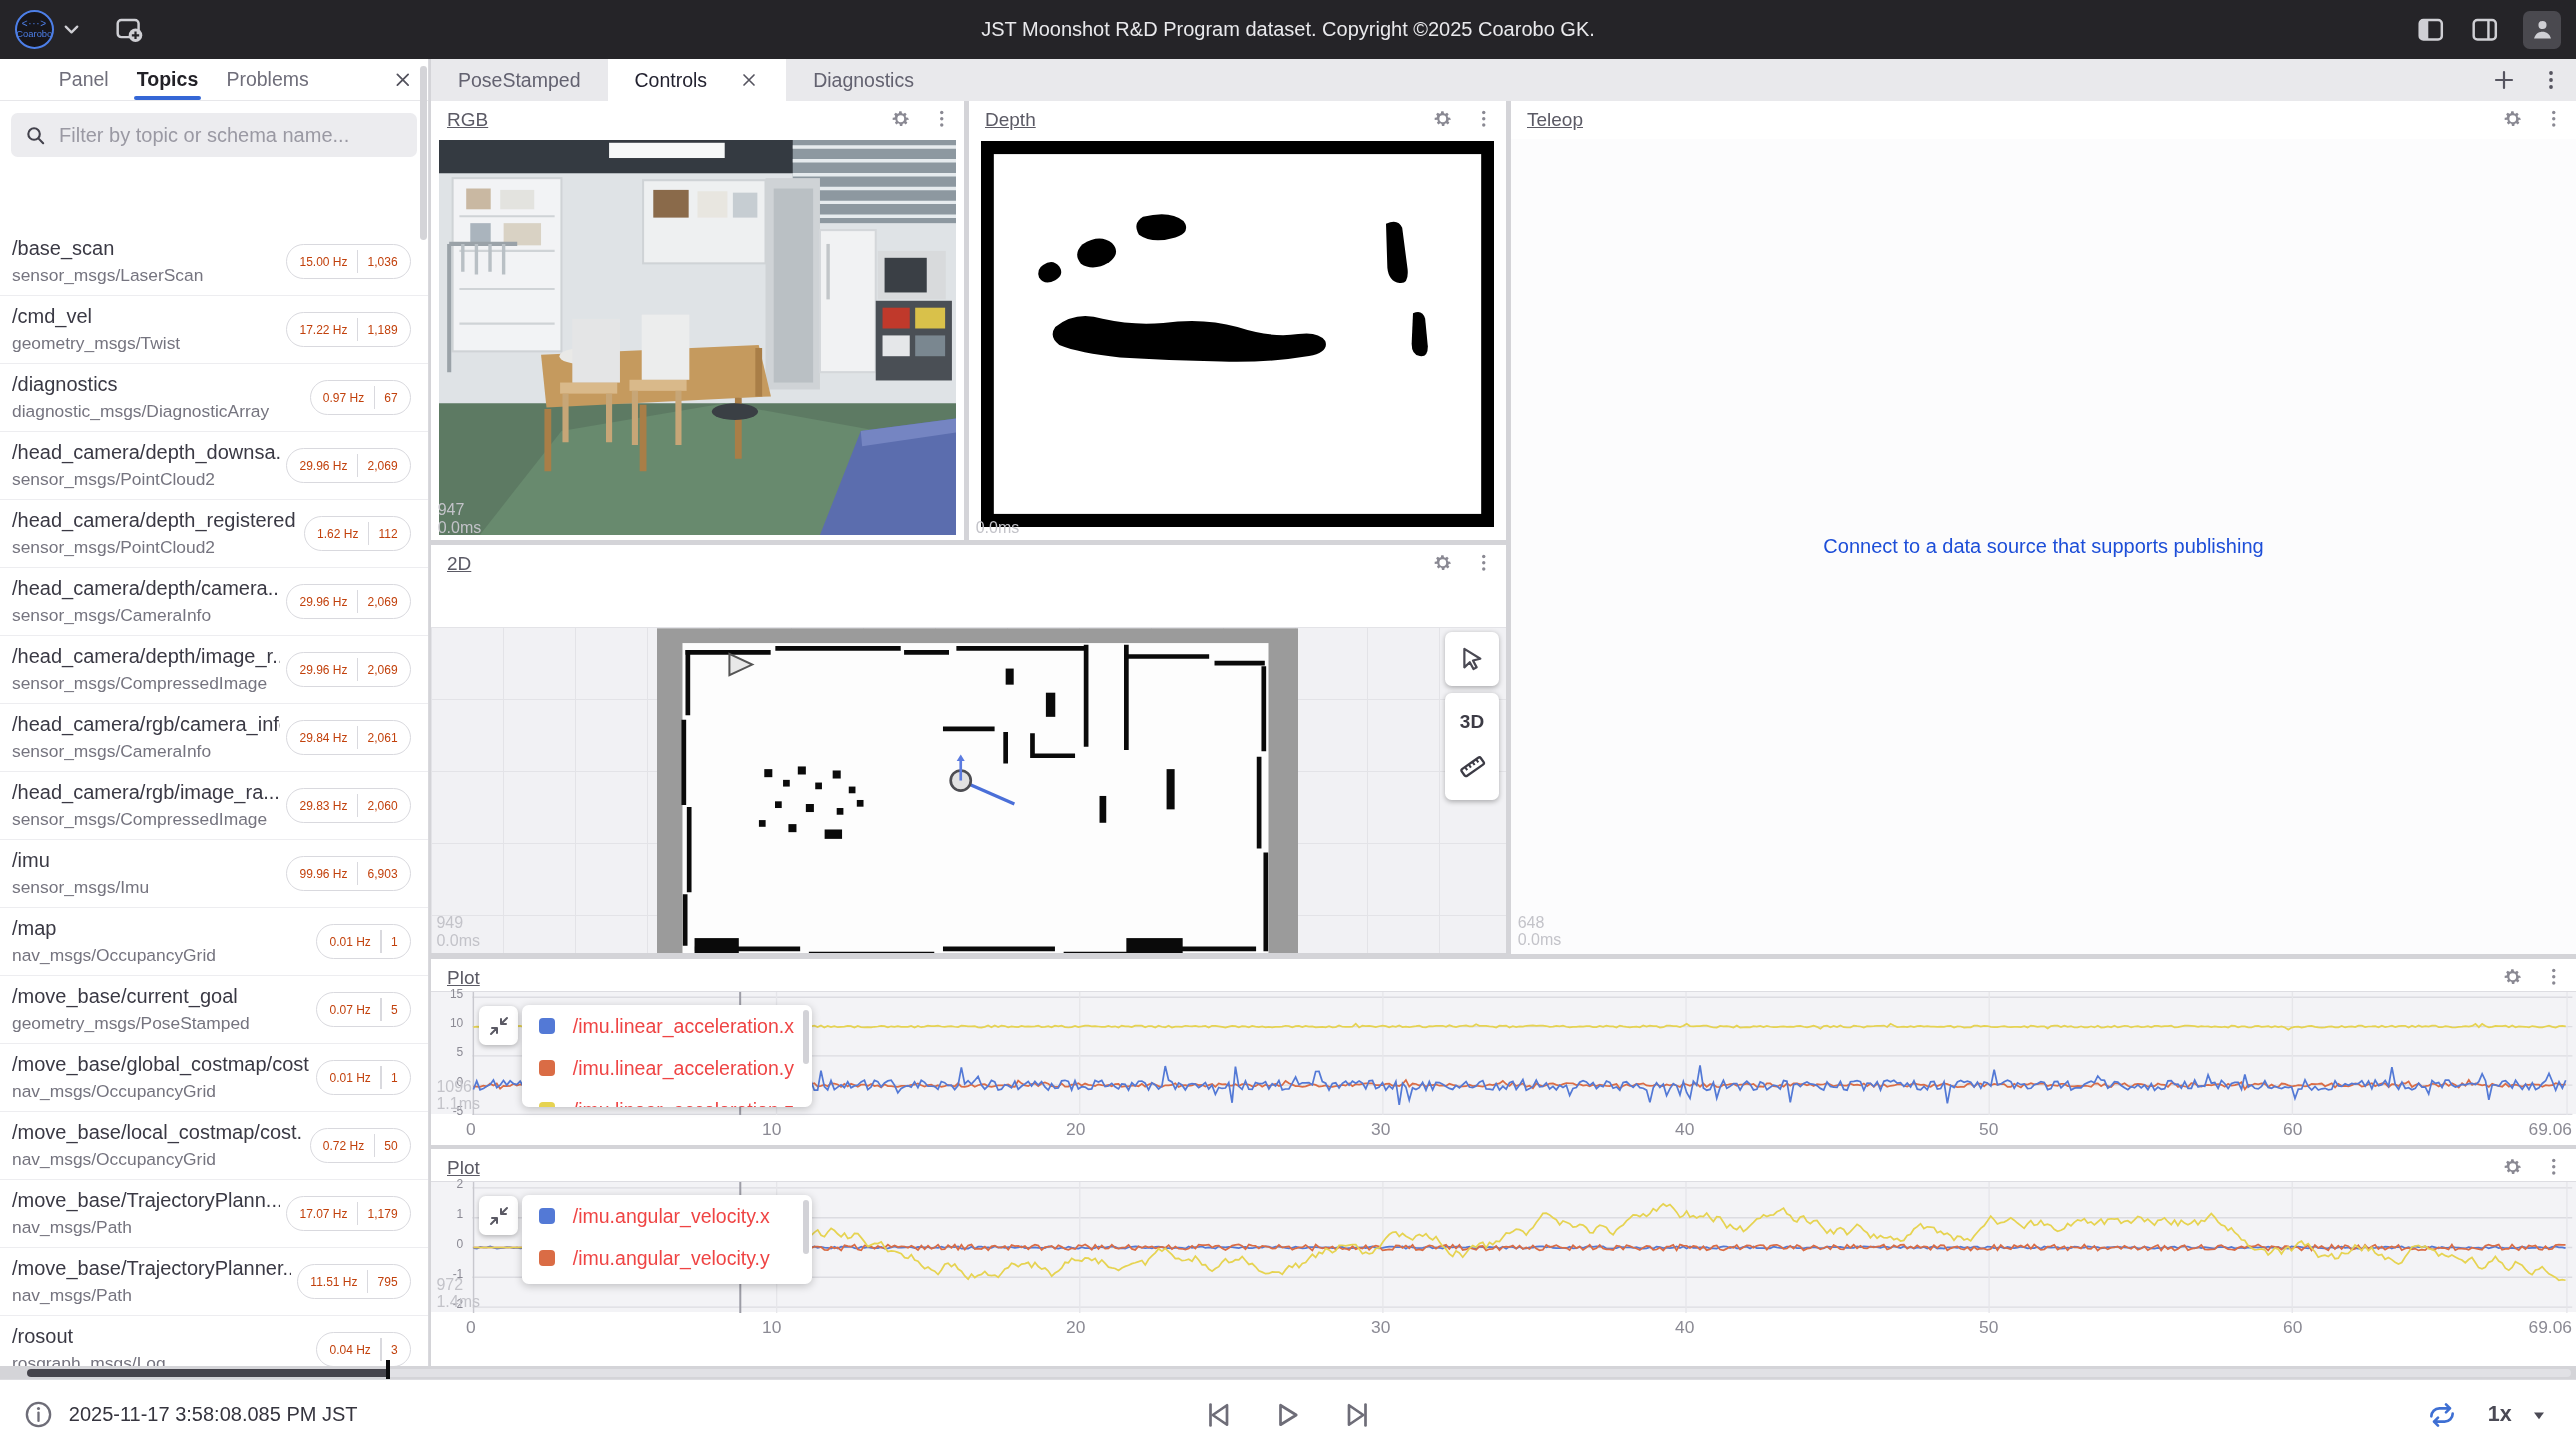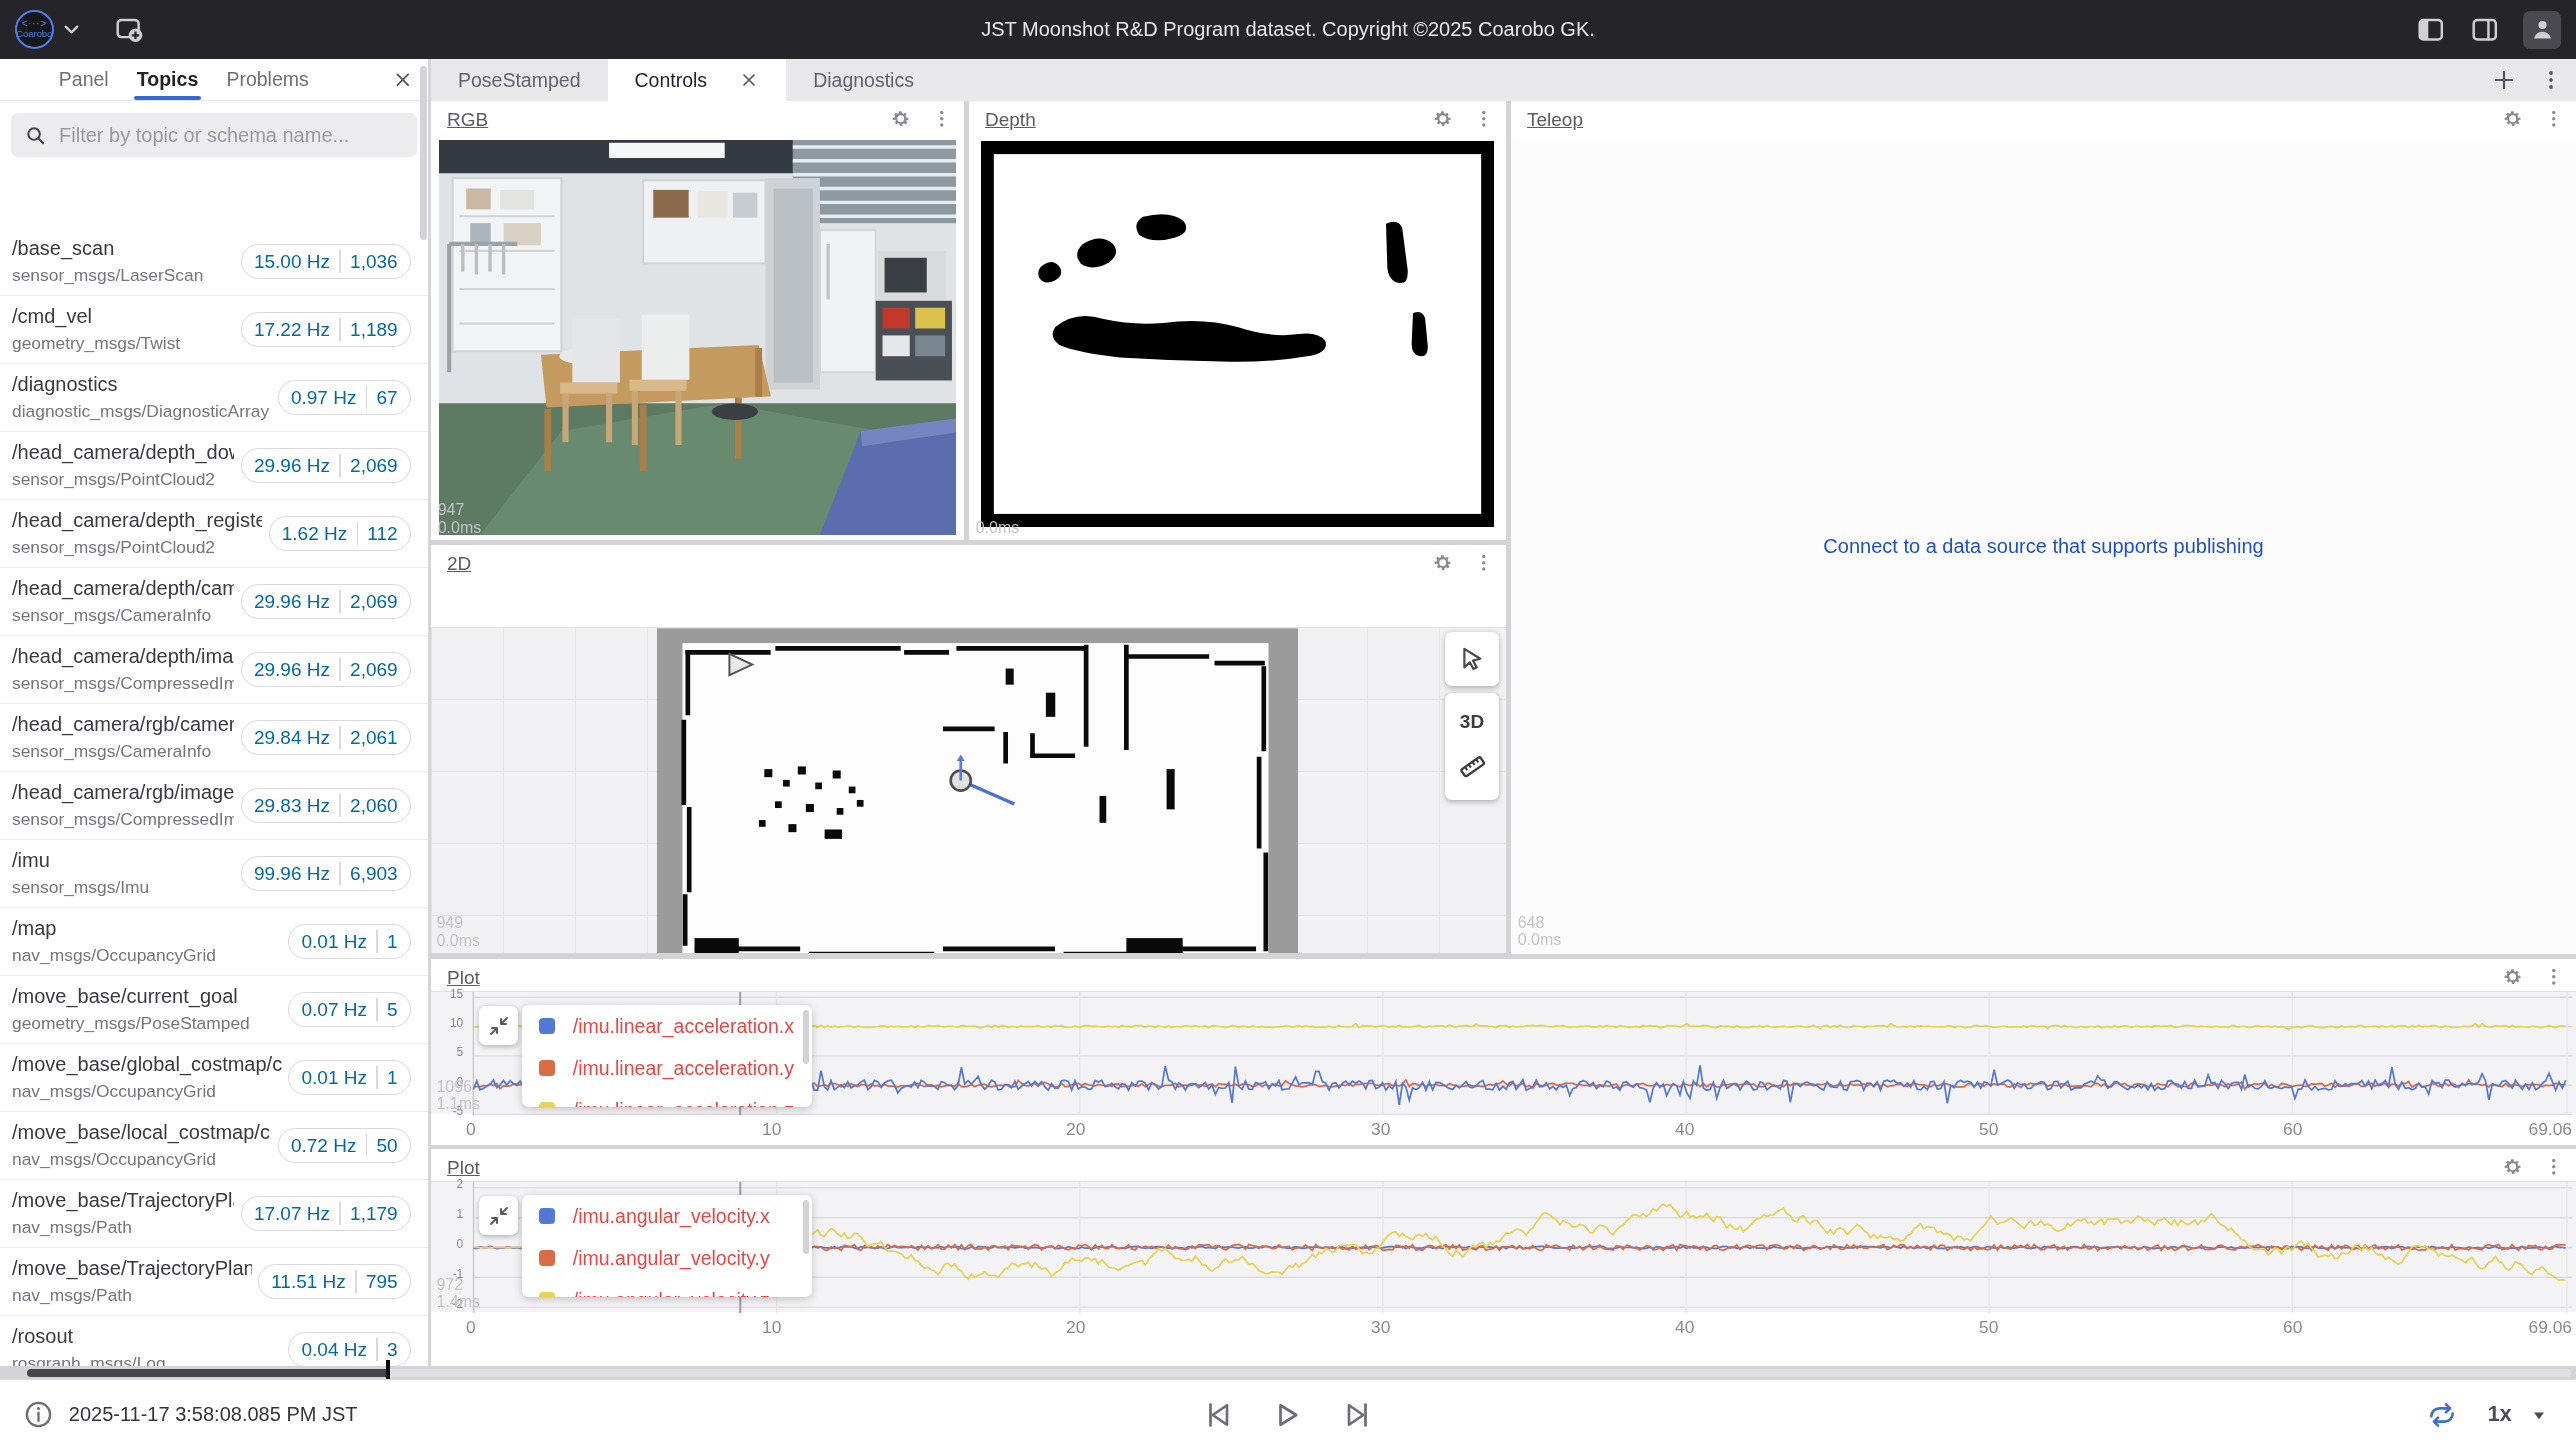--- a/index.html
+++ b/index.html
@@ -35,21 +35,21 @@
   #sb-search svg { flex:none; }
   #sb-search input { border:none; outline:none; background:transparent; font-size:20px; color:#33323c;
                      margin-left:12px; width:100%; font-family:"Liberation Sans", sans-serif; }
   #sb-search input::placeholder { color:#9a99a3; }
   #topic-list { position:absolute; left:0; right:0; top:169px; bottom:0; overflow:hidden; }
   .topic-row { height:68px; border-bottom:1.3px solid #ededf0; display:flex; align-items:center;
                padding:0 17.4px 0 12px; cursor:pointer; }
   .topic-text { overflow:hidden; flex:1 1 auto; }
   .topic-name { font-size:20px; color:#3a3944; white-space:nowrap; }
   .topic-schema { font-size:17.4px; color:#75747f; margin-top:5.4px; white-space:nowrap; }
-  .topic-pill { flex:none; border:1.3px solid #d9d9de; border-radius:670px; color:#0369a1; font-size:19px;
+  .topic-pill { flex:none; border:1.3px solid #d9d9de; border-radius:670px; color:#c2410c; font-size:12px;
                 padding:5.4px 12px; display:flex; align-items:center; margin-left:6.7px; }
   .topic-pill .sep { width:1.3px; height:23px; background:#d9d9de; margin:0 9.4px; }
   #sb-scroll-thumb { position:absolute; right:1.3px; top:6.7px; width:6.7px; height:174px; background:#d4d4d8; border-radius:3.4px; }
 
   
   #main-tabs { position:absolute; left:431px; top:59px; width:2145px; height:42px; background:#e9e9ec;
                display:flex; align-items:stretch; }
   .m-tab { display:flex; align-items:center; font-size:19.5px; color:#636270; padding:0 27px; cursor:pointer; }
   .m-tab.active { background:#fff; color:#232230; }
   .m-tab .tab-close { margin-left:32px; color:#55545f; display:flex; }
@@ -775,21 +775,21 @@
     </div>
     <div class="debug-overlay" style="left:5.4px; top:127px;">
       <div>972</div>
       <div>1.4ms</div>
     </div>
     <div class="collapse-btn" style="left: 48px; top: 47px;">
       <svg width="24" height="24" viewBox="0 0 36 36">
         <use href="#i-collapse"></use>
       </svg>
     </div>
-    <div class="legend-box" style="left: 91px; top: 46px; width: 290px; height: 102px;">
+    <div class="legend-box" style="left: 91px; top: 46px; width: 290px; height: 89px;">
       <div class="legend-row">
         <span class="legend-swatch" style="background:#5379d6"></span>
                     <span class="legend-label">/imu.angular_velocity.x</span>
       </div>
       <div class="legend-row">
         <span class="legend-swatch" style="background:#da6c45"></span>
                     <span class="legend-label">/imu.angular_velocity.y</span>
       </div>
       <div class="legend-row">
         <span class="legend-swatch" style="background:#e6d351"></span>

